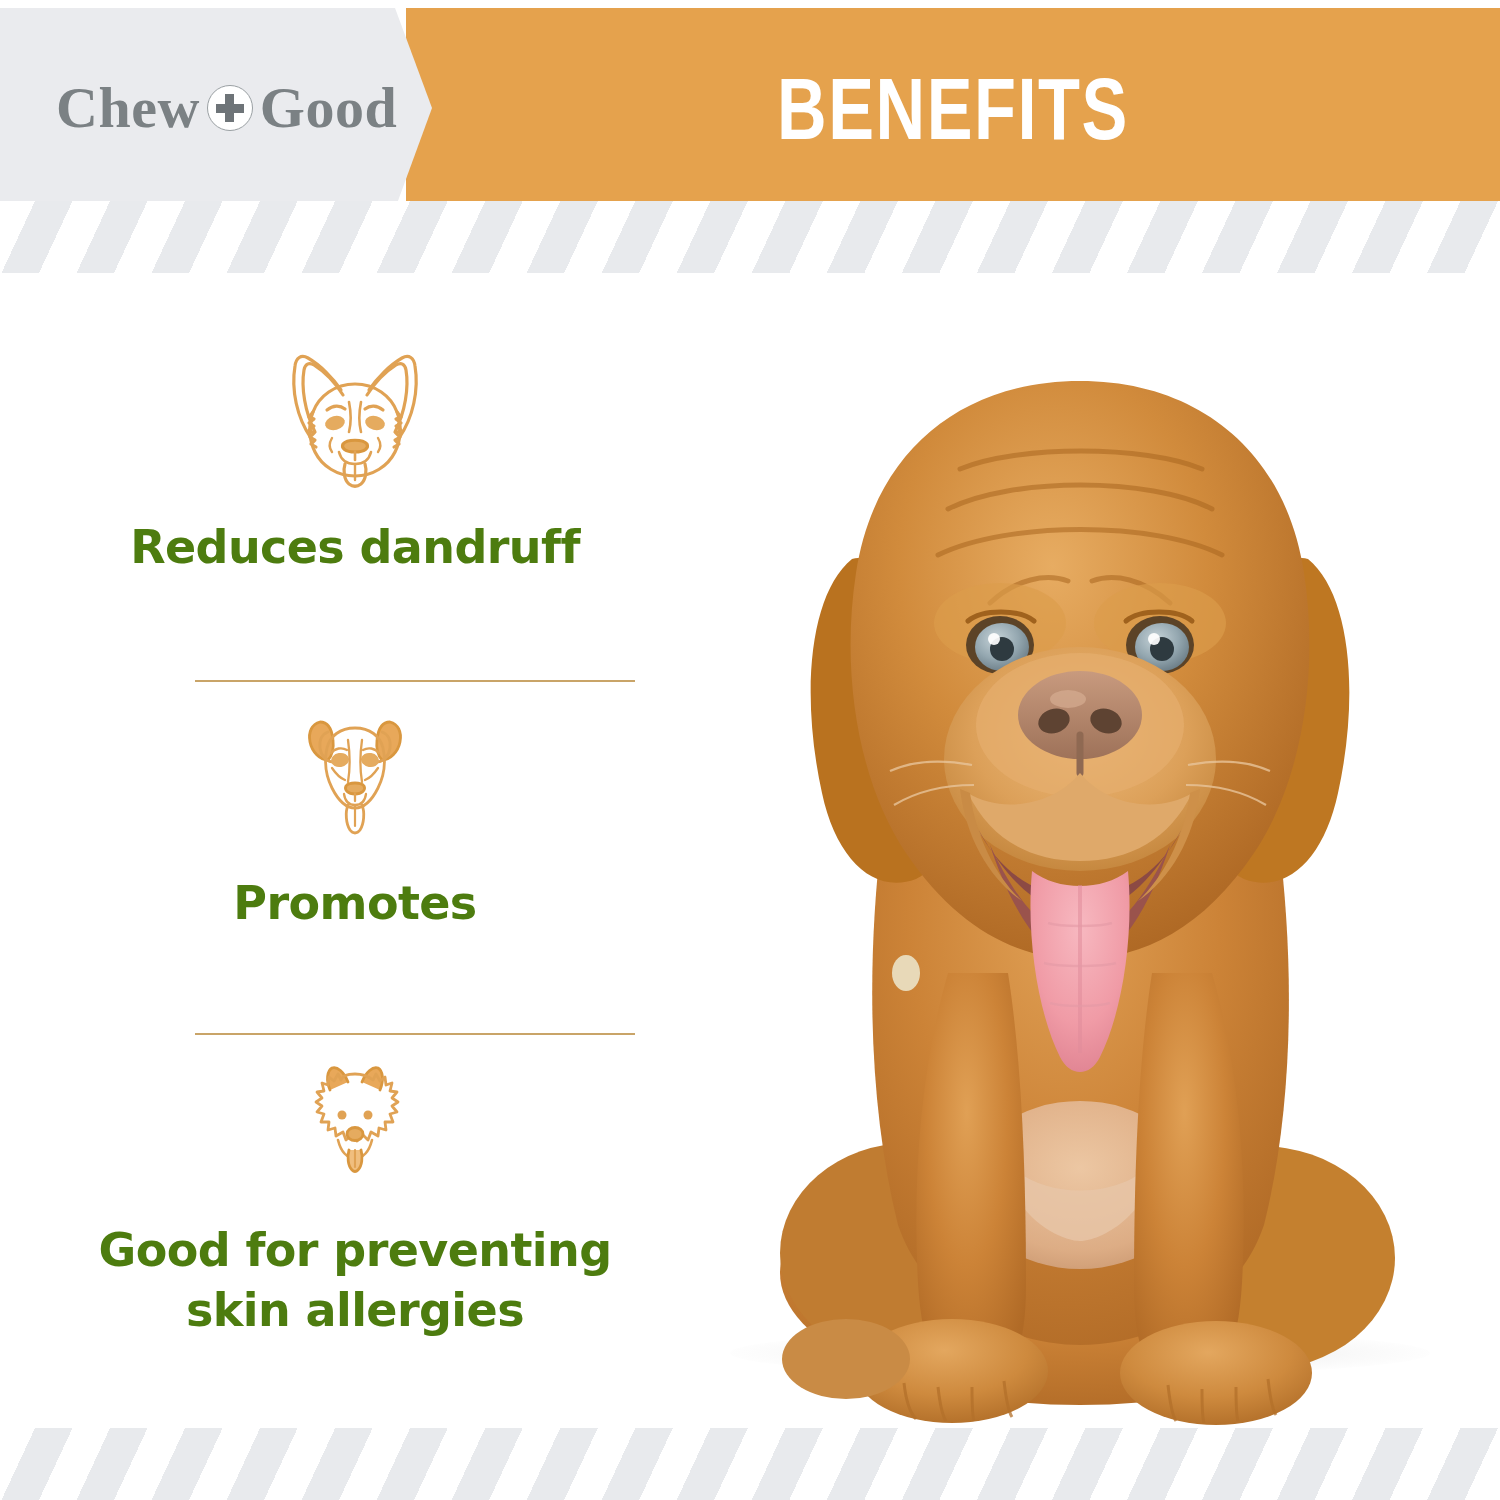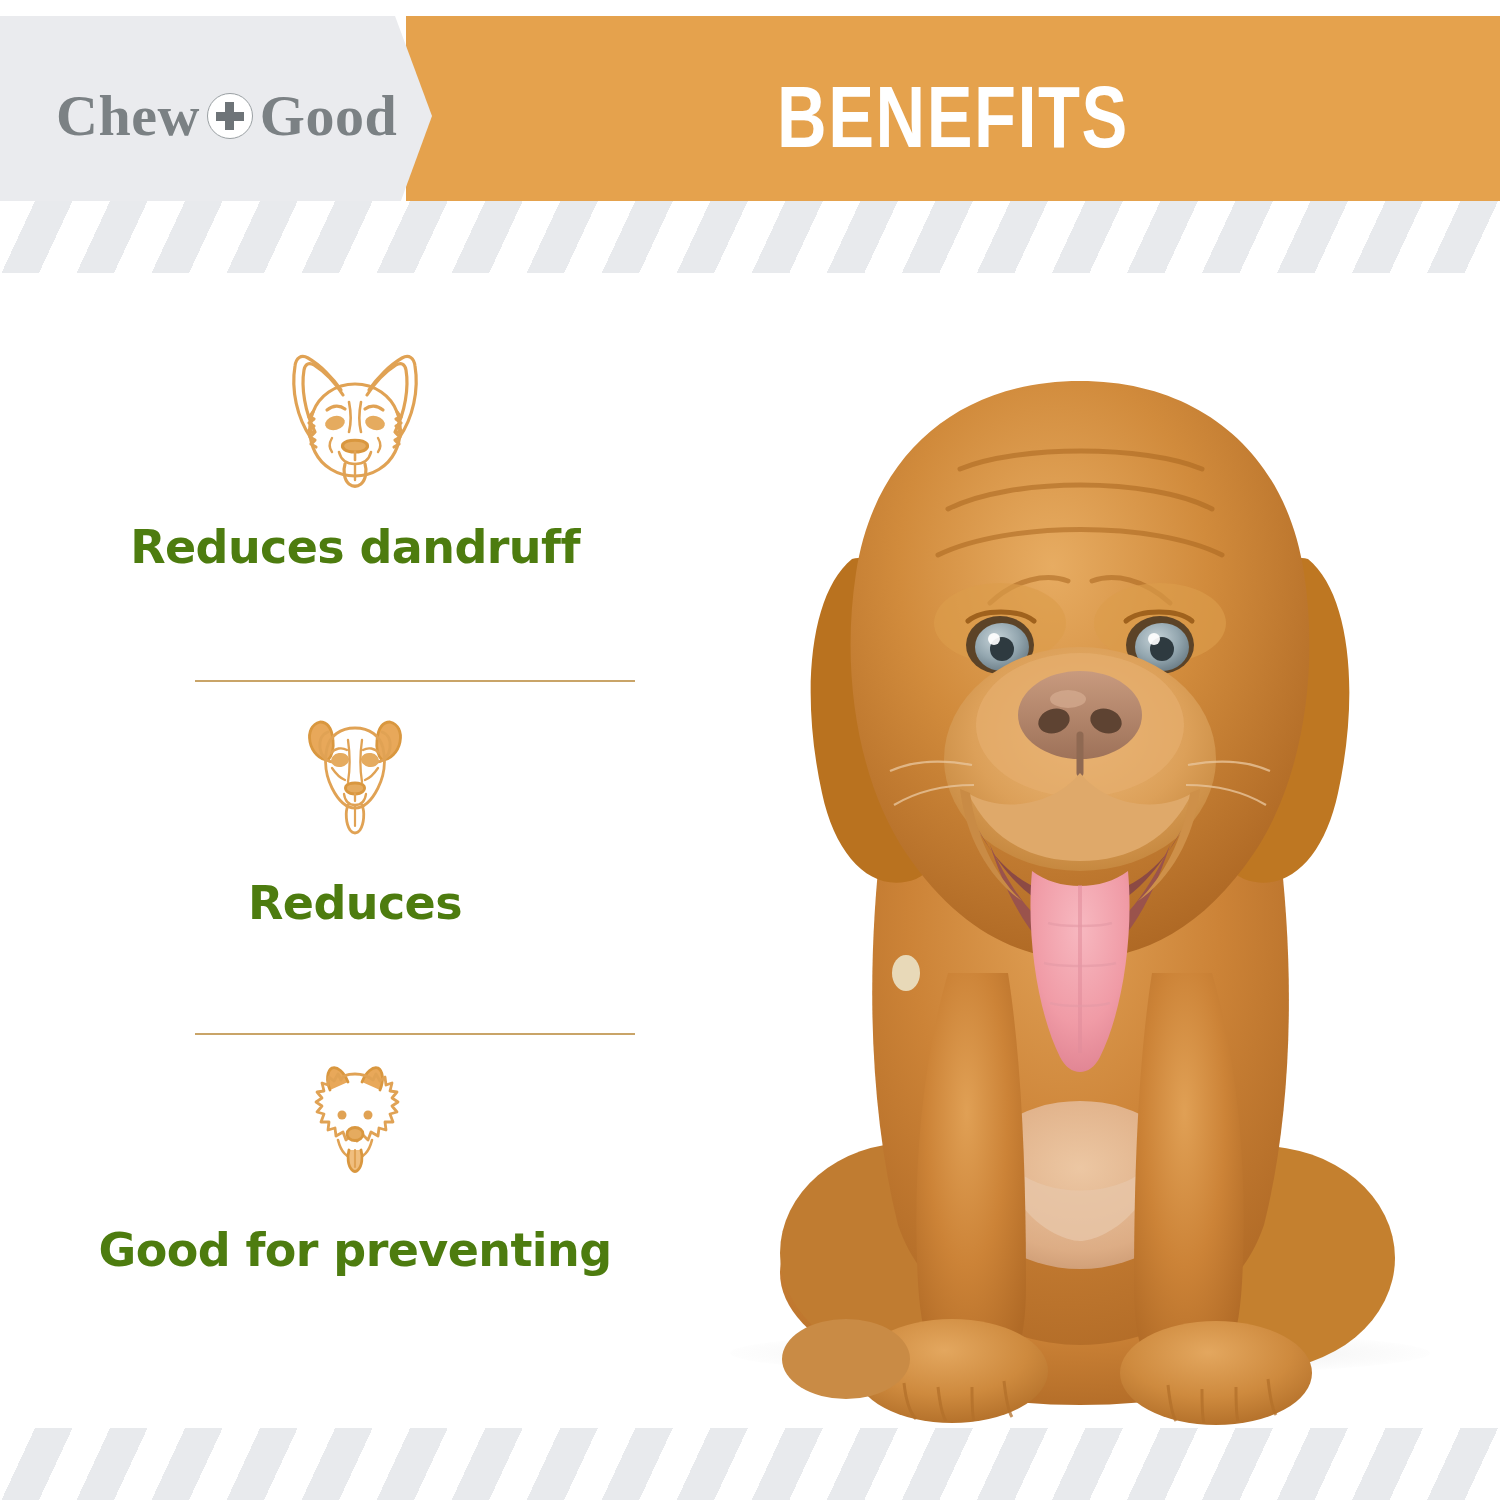--- a/index.html
+++ b/index.html
@@ -19,21 +19,21 @@
     position: relative;
     width: 1500px;
     height: 1500px;
     background: #ffffff;
     overflow: hidden;
   }
 
   
   .header {
     position: absolute;
-    top: 16px; left: 0;
+    top: 8px; left: 0;
     width: 1500px;
     height: 201px;
   }
   .header-orange {
     position: absolute;
     top: 0;
     left: 406px;
     width: 1094px;
     height: 201px;
     background: #E5A24D;
@@ -275,21 +275,21 @@
           <path d="M58 32 C60 46 60 62 58 74" stroke-width="2.3"></path>
           <path d="M72 32 C70 46 70 62 72 74" stroke-width="2.3"></path>
           <path d="M56 78 C59 74 71 74 74 78 C76 82 72 86 65 86 C58 86 54 82 56 78Z" fill="#E5AB5F" stroke="#D9973F"></path>
           <path d="M65 86 L65 93" stroke-width="2.3"></path>
           <path d="M54 86 C55 93 59 97 65 97 C71 97 75 93 76 86" stroke-width="2.3"></path>
           <path d="M58 97 C55 104 56 116 60 122 C63 126 67 126 70 122 C74 116 75 104 72 97"></path>
           <path d="M65 97 L65 118" stroke-width="2.2"></path>
         </svg>
       </div>
       <div class="benefit-text">
-        <span>Reduces</span>
+        <span>Promotes</span>
       </div>
     </div>
 
     <div class="divider divider-2"></div>
 
     <div class="benefit benefit-3">
       <div class="benefit-icon">
         <svg width="118" height="135" viewBox="0 0 118 135" fill="none" stroke="#E0A254" stroke-width="2.8" stroke-linecap="round" stroke-linejoin="round">
           <path d="M34 30 C30 20 31 11 36 8 C41 6 48 12 52 22" fill="#E8A85A" stroke="#D9973F"></path>
           <path d="M84 30 C88 20 87 11 82 8 C77 6 70 12 66 22" fill="#E8A85A" stroke="#D9973F"></path>
@@ -300,20 +300,21 @@
           <circle cx="46" cy="55" r="4.5" fill="#E0A254" stroke="none"></circle>
           <circle cx="72" cy="55" r="4.5" fill="#E0A254" stroke="none"></circle>
           <ellipse cx="59" cy="74" rx="8" ry="6.5" fill="#E5AB5F" stroke="#D9973F"></ellipse>
           <path d="M42 80 C45 92 51 98 59 98 C67 98 73 92 76 80" stroke-width="2.6"></path>
           <path d="M53 90 C51 97 52 106 56 110 C58 112 60 112 62 110 C66 106 67 97 65 90" fill="#F0BE7E" stroke="#D9973F"></path>
           <path d="M59 90 L59 107" stroke-width="2.1"></path>
         </svg>
       </div>
       <div class="benefit-text">
         <span>Good for preventing</span>
+        <span class="l2">skin allergies</span>
       </div>
     </div>
 
   </div>
 
   <div class="photo">
     <div class="floor-shadow"></div>
     <div class="pup">
       <svg width="840" height="1155" viewBox="0 0 840 1155">
         <defs>

